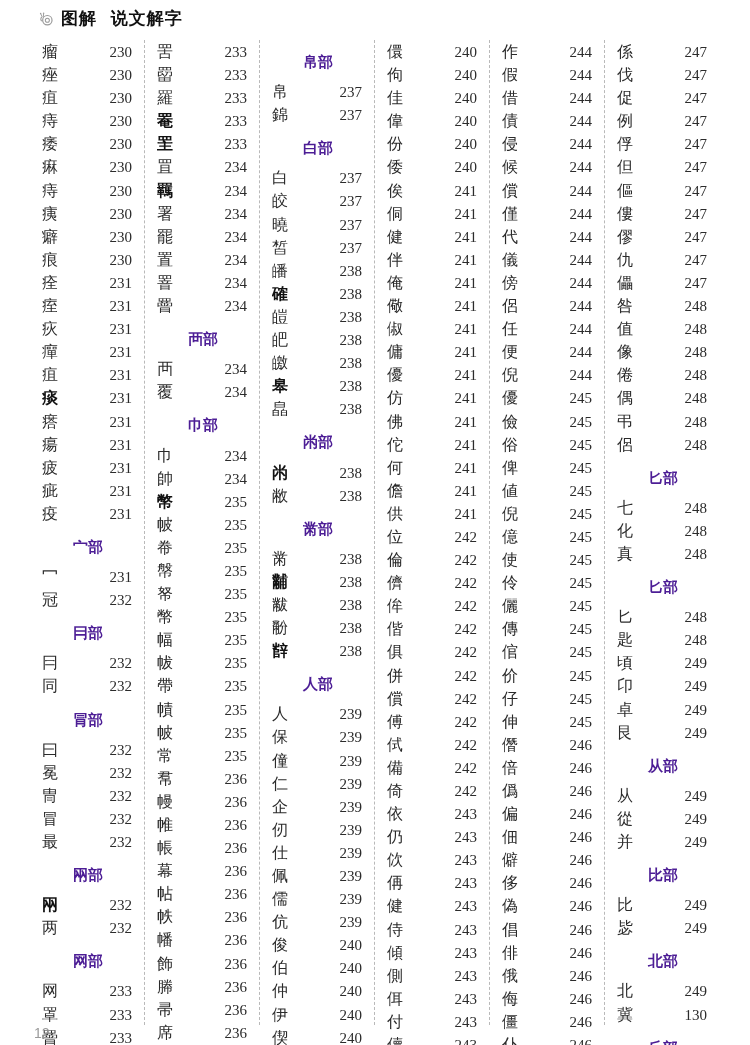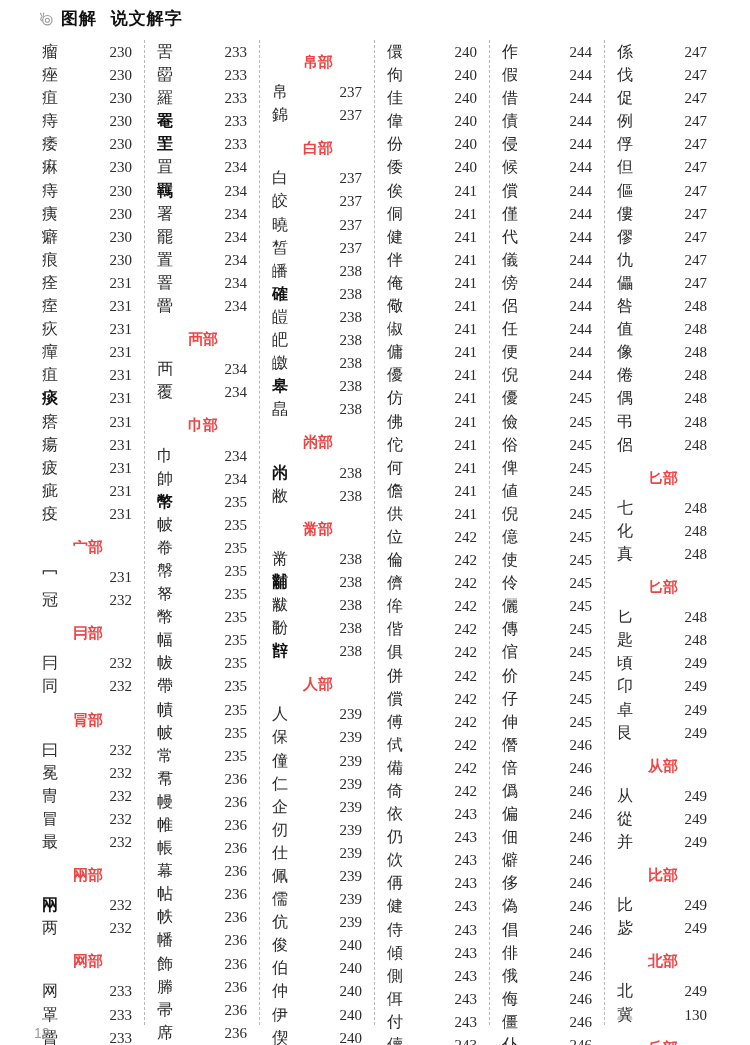--- a/index.html
+++ b/index.html
@@ -95,21 +95,21 @@
     padding-right: 2px;
   }
   
   .section {
     height: 23.1px;
     line-height: 23.1px;
     text-align: center;
     font-family: "DejaVu Serif", "Liberation Serif", serif;
     font-weight: bold;
     font-size: 15px;
-    color: #ef4444;
+    color: #4c1d95;
     white-space: nowrap;
   }
   .gap-before { margin-top: 11px; }
   .gap-after  { margin-bottom: 6px; }
 
   
   .folio {
     position: absolute;
     left: 34px;
     bottom: 4px;

